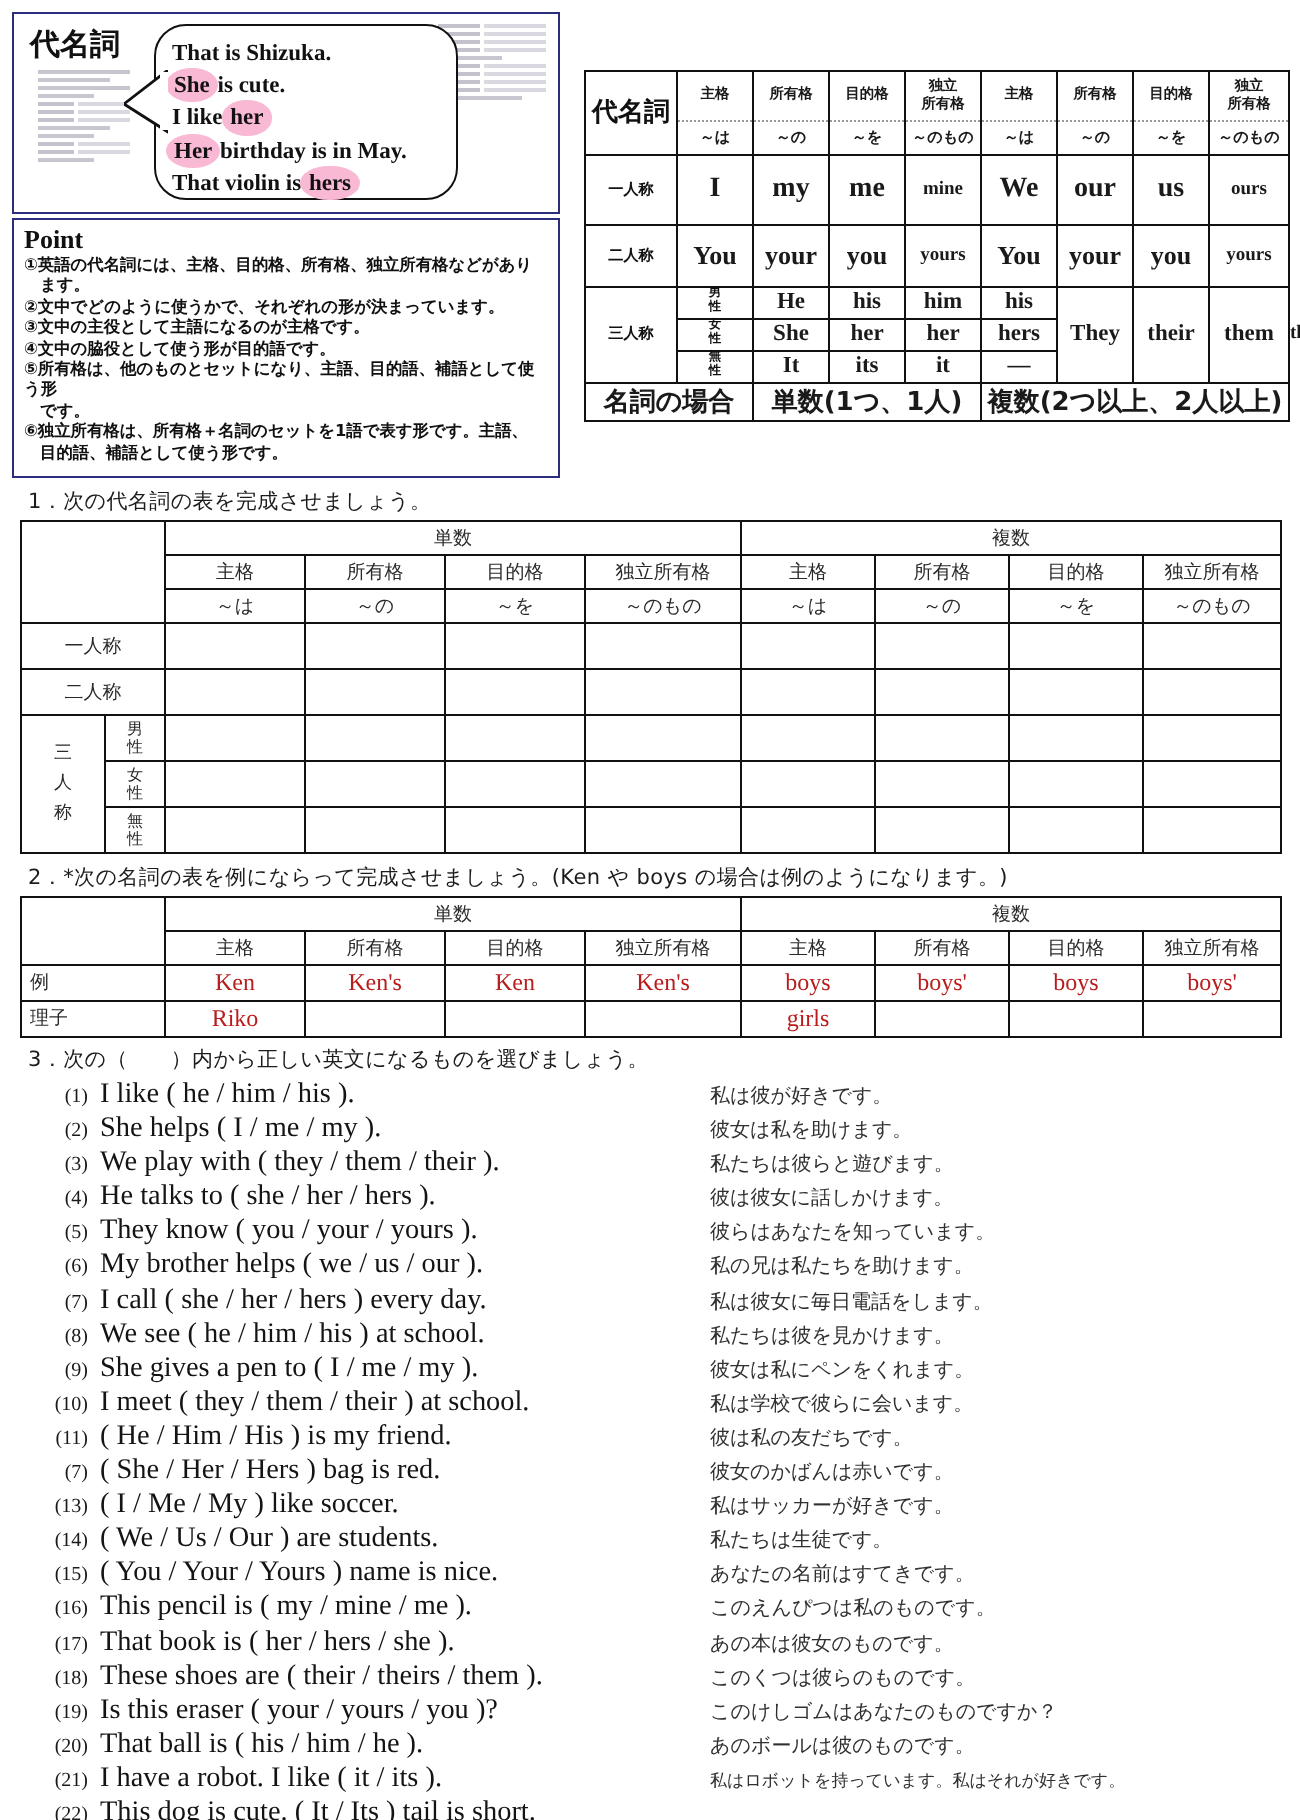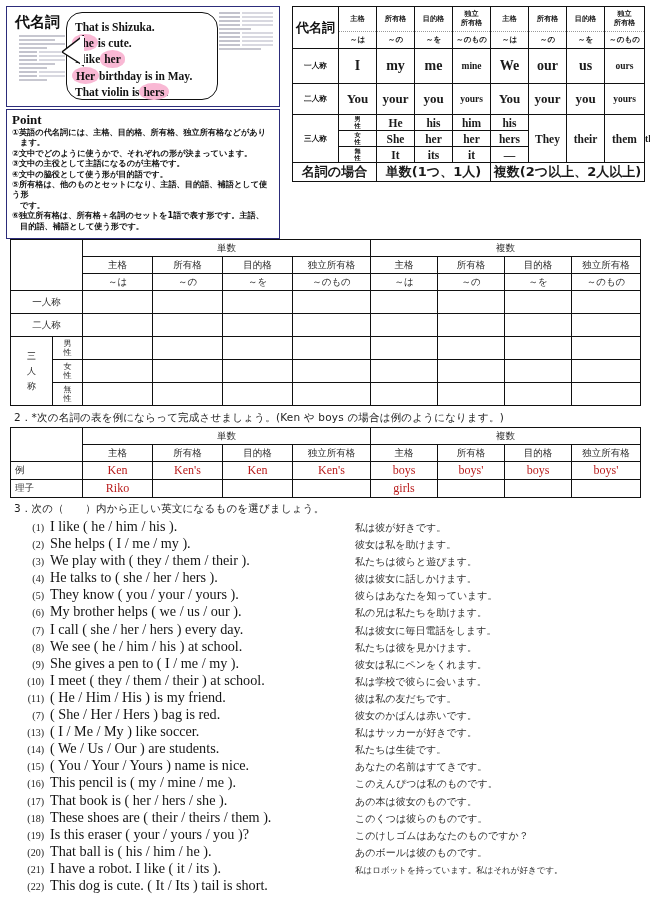--- a/index.html
+++ b/index.html
@@ -19,21 +19,21 @@
     width: 650px;
     height: 910px;
     position: relative;
     box-sizing: border-box;
     padding: 6px 6px 0 6px;
   }
 
   
   .top-area {
     display: flex;
-    align-items: flex-start;
+    align-items: center;
     gap: 12px;
   }
   .top-left {
     width: 292px;
     box-sizing: border-box;
     position: relative;
   }
   .top-right {
     width: 352px;
     box-sizing: border-box;
@@ -86,21 +86,21 @@
   .thumb .trow {
     display: flex;
     gap: 2px;
     margin: 2px 2px;
   }
   .thumb .trow .c1 { height:2px; background:#c3c3cd; flex: 2; }
   .thumb .trow .c2 { height:2px; background:#d8d8e0; flex: 3; }
 
   .bubble {
     position: absolute;
-    left: 59px;
+    left: 70px;
     top: 5px;
     width: 152px;
     height: 88px;
     border: 1.4px solid #111;
     border-radius: 16px;
     background: #fff;
     box-sizing: border-box;
     padding: 6px 4px 0 8px;
   }
   .bubble-line {
@@ -519,20 +519,21 @@
         <tr>
           <td class="foot" colspan="2">名詞の場合</td>
           <td class="foot" colspan="3">単数(1つ、1人)</td>
           <td class="foot" colspan="4">複数(2つ以上、2人以上)</td>
         </tr>
       </tbody>
         </table>
     </div>
   </div>
 
+  <div class="ex-heading">1．次の代名詞の表を完成させましょう。</div>
   <table class="gtab ftab">
     <colgroup>
       <col style="width:42px">
         <col style="width:30px">
       <col style="width:70px">
         <col style="width:70px">
         <col style="width:70px">
         <col style="width:78px">
       <col style="width:67px">
         <col style="width:67px">

